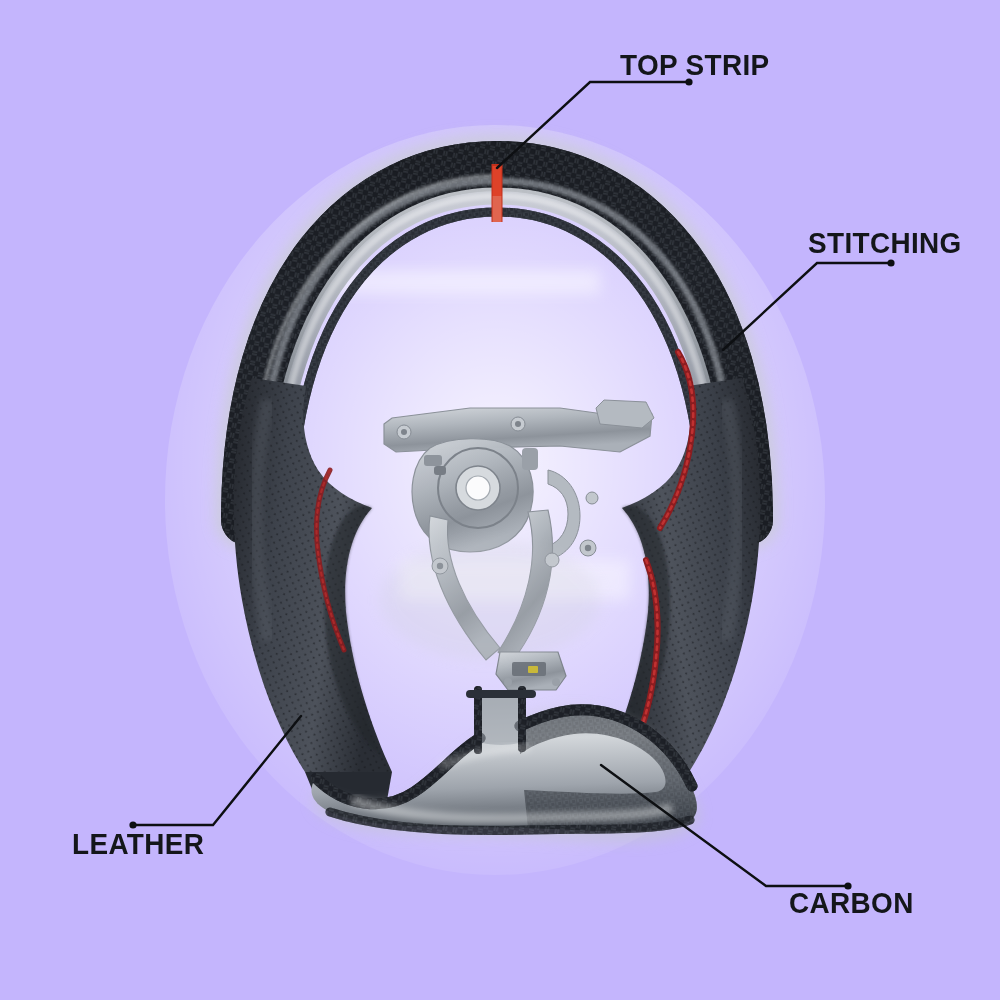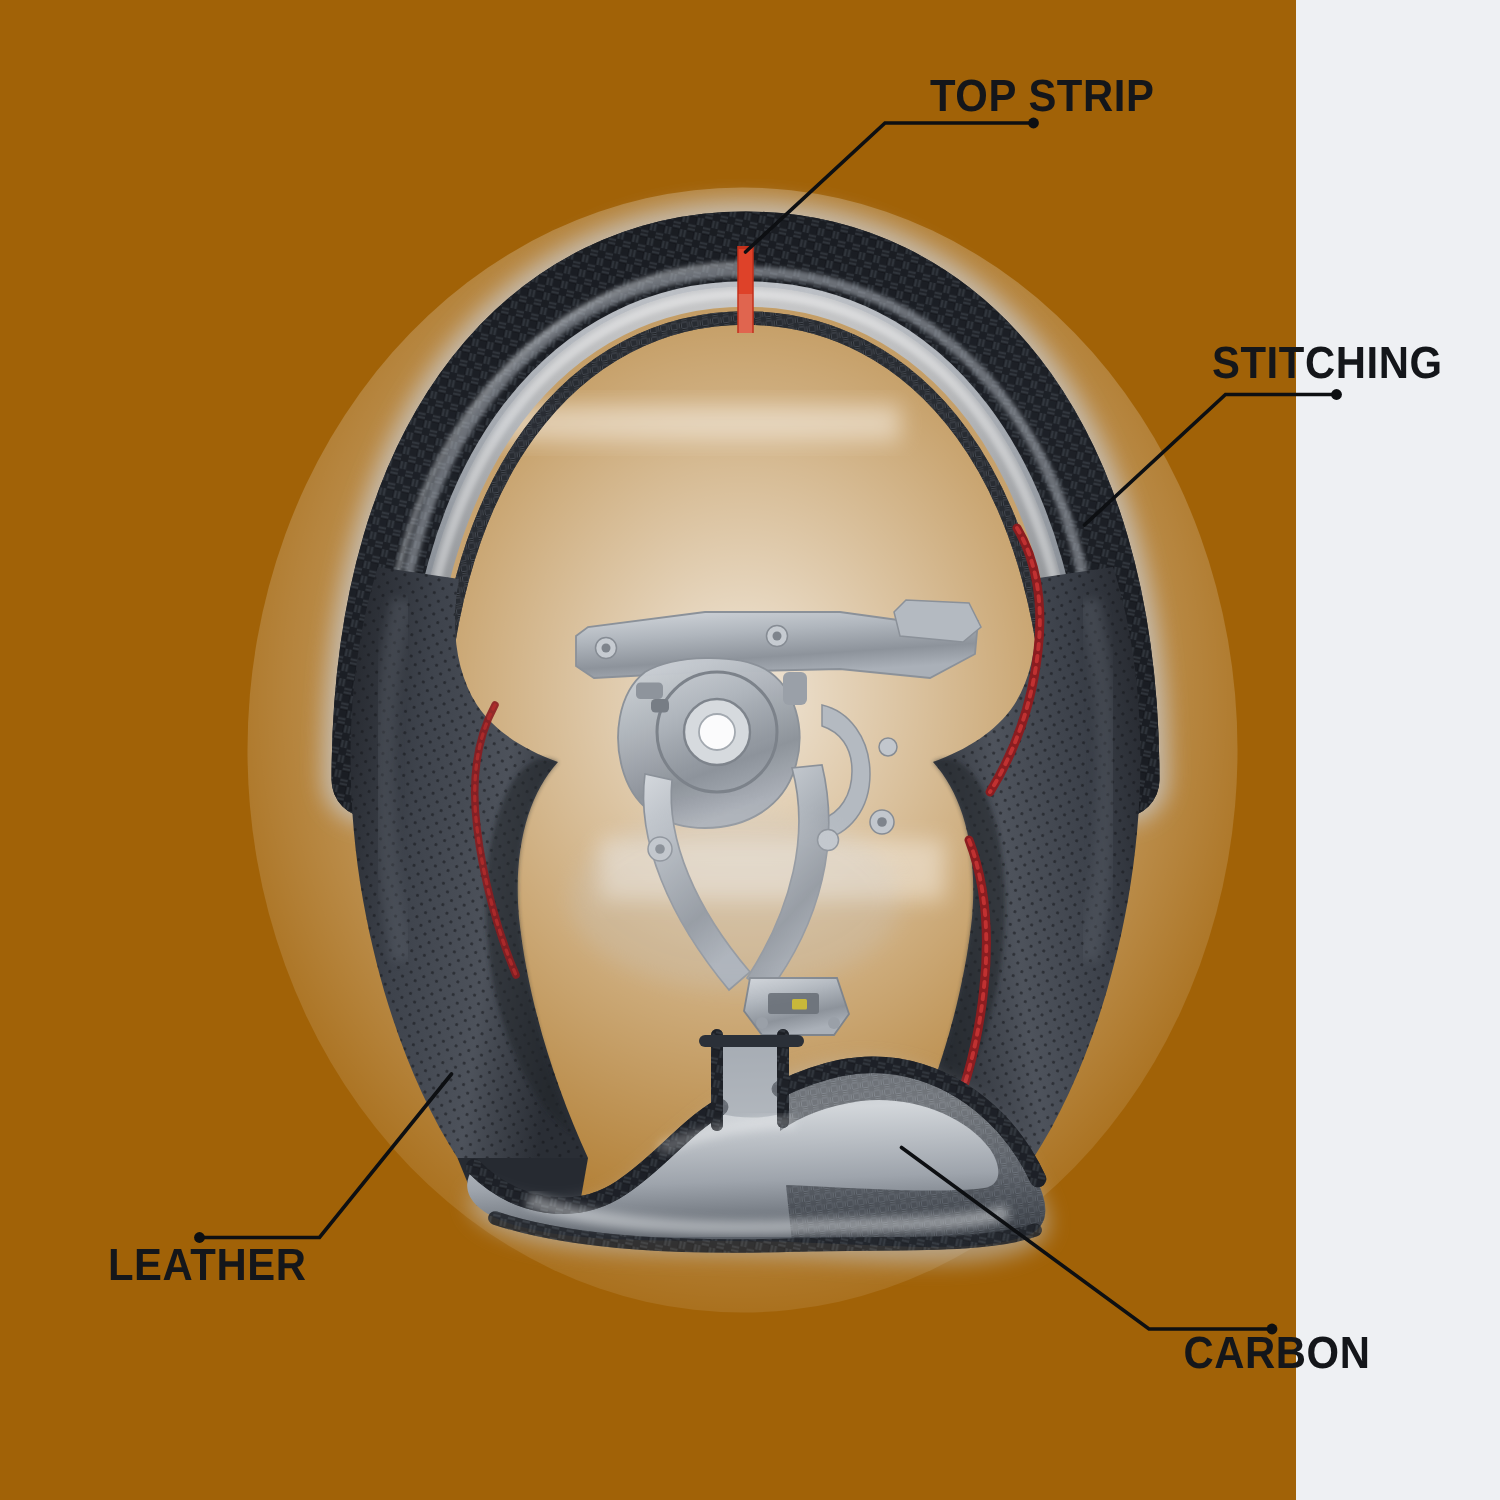--- a/index.html
+++ b/index.html
@@ -10,23 +10,23 @@
   body {
     width: 1000px;
     height: 1000px;
     background: #eef0f3;
     font-family: "Liberation Sans", sans-serif;
     overflow: hidden;
     position: relative;
   }
   #stage {
     position: relative;
-    width: 864px;
+    width: 1000px;
     height: 1000px;
-    background: #a16207;
+    background: #c4b5fd;
   }
   #scene {
     position: absolute;
     inset: 0;
     width: 1000px;
     height: 1000px;
   }
   .callout-text {
     position: absolute;
     font-family: "Liberation Sans", sans-serif;

